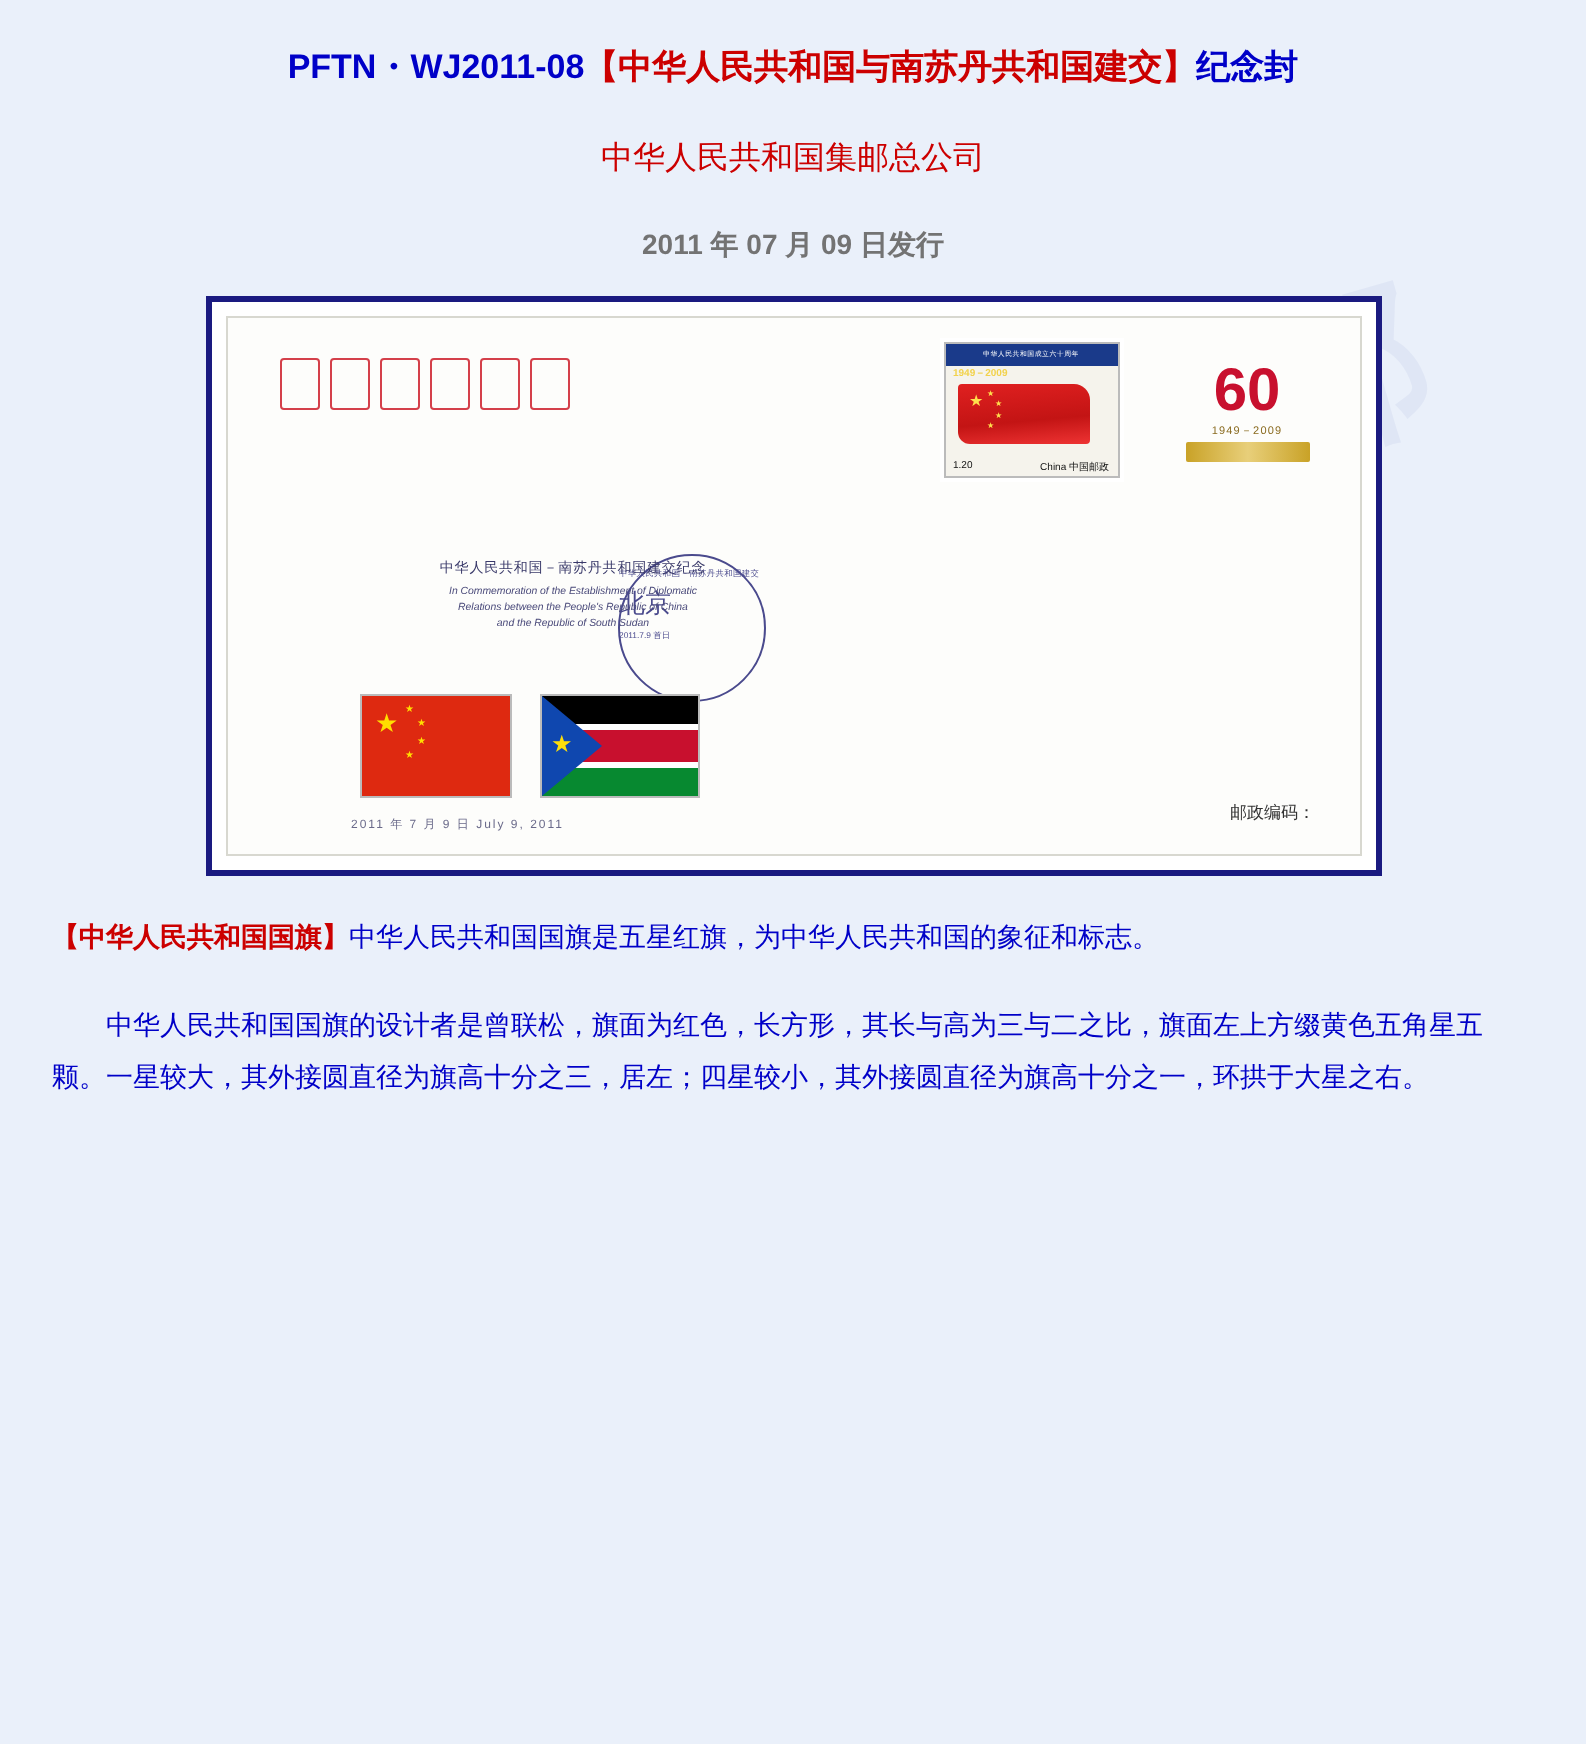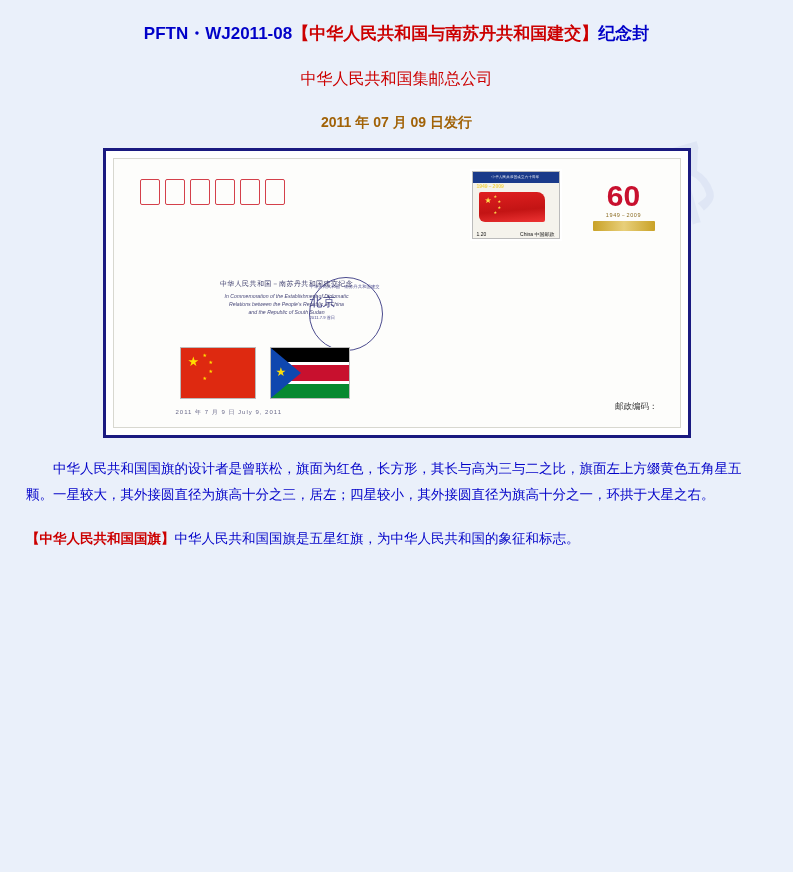--- a/index.html
+++ b/index.html
@@ -48,21 +48,21 @@
     text-align:center;
     font-size:16px;
     font-weight:normal;
     color:#cc0000;
   }
   h3.date{
     margin:24px 0 0 0;
     text-align:center;
     font-size:14px;
     font-weight:bold;
-    color:#a16207;
+    color:#737373;
   }
   p.para{
     margin:18px 0 0 0;
     font-size:13.5px;
     line-height:26px;
     text-indent:2em;
     color:#0000c8;
   }
   p.para.noindent{text-indent:0;}
   .code{font-weight:bold;color:#0a7a3c;}
@@ -291,22 +291,22 @@
             <span class="tri"></span>
             <span class="star">★</span>
           </div>
         </div>
 
         <div class="env-bottom-date">2011 年 7 月 9 日     July 9, 2011</div>
         <div class="zipline">邮政编码：</div>
       </div>
     </div>
 
-    <p class="para">中华人民共和国国旗的设计者是曾联松，旗面为红色，长方形，其长与高为三与二之比，旗面左上方缀黄色五角星五颗。一星较大，其外接圆直径为旗高十分之三，居左；四星较小，其外接圆直径为旗高十分之一，环拱于大星之右。</p>
-
     <p class="para noindent">
       <span class="lead-red">【中华人民共和国国旗】</span><span>中华人民共和国国旗是五星红旗，为中华人民共和国的象征和标志。</span>
     </p>
 
+    <p class="para">中华人民共和国国旗的设计者是曾联松，旗面为红色，长方形，其长与高为三与二之比，旗面左上方缀黄色五角星五颗。一星较大，其外接圆直径为旗高十分之三，居左；四星较小，其外接圆直径为旗高十分之一，环拱于大星之右。</p>
+
 
 
   </div>
 </div>
 
 </body></html>

